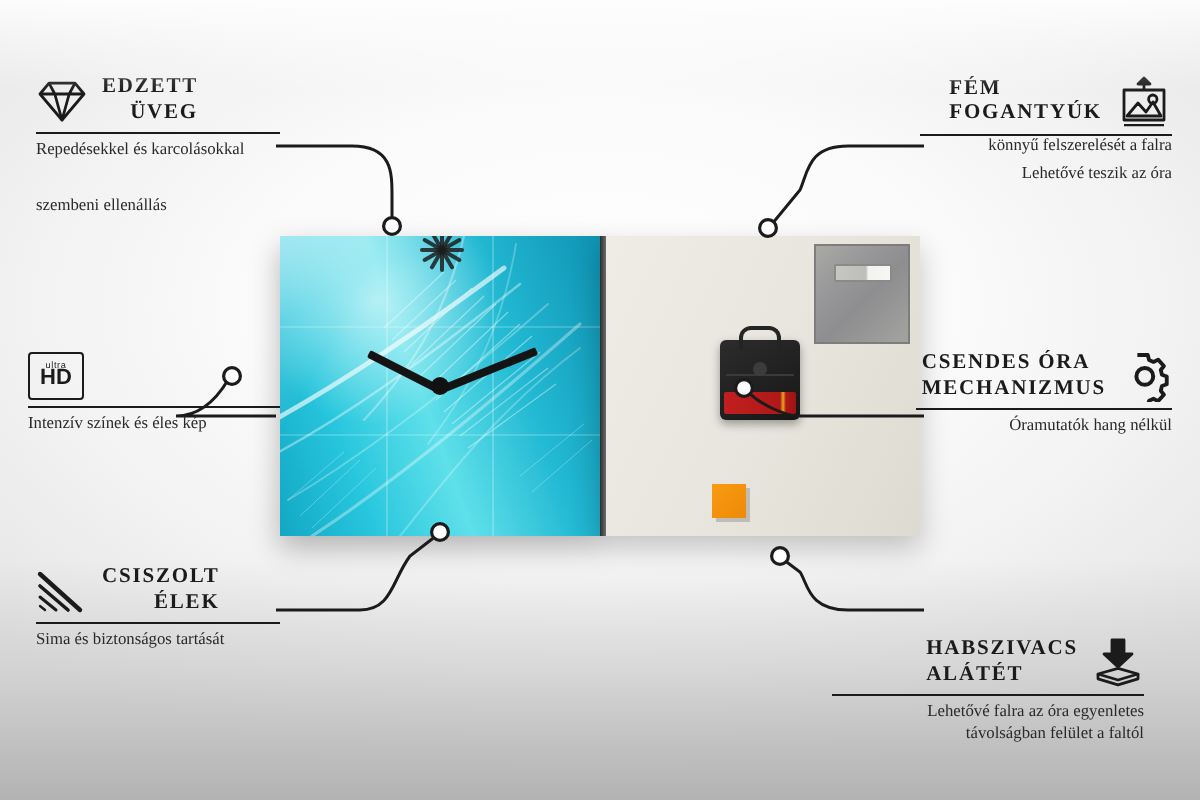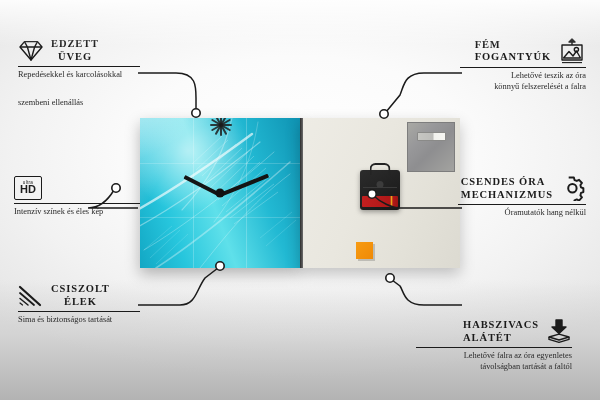--- a/index.html
+++ b/index.html
@@ -101,21 +101,21 @@
   .co-title{
     font-size:10.5px;letter-spacing:.9px;color:#1b1b1b;line-height:12.5px;
     font-family:"Liberation Serif", serif;font-weight:700;text-transform:uppercase;
   }
   .co-rule{height:1.4px;background:#1b1b1b;margin-top:3px;}
   .co-sub{
     font-size:8.4px;color:#2a2a2a;line-height:10.5px;margin-top:3px;
     font-family:"Liberation Serif", serif;
   }
   .left .co-head{justify-content:flex-start;}
-  .left .co-title{text-align:center;}
+  .left .co-title{text-align:right;}
   .left .co-sub{text-align:left;}
   .right .co-head{justify-content:flex-end;}
   .right .co-title{text-align:left;}
   .right .co-sub{text-align:right;}
 
   .ico{flex:0 0 auto;display:block;}
   .hdbox{
     width:26px;height:22px;border:1.6px solid #1b1b1b;border-radius:2px;
     display:flex;flex-direction:column;align-items:center;justify-content:center;line-height:1;
   }
@@ -283,22 +283,22 @@
           <path d="M11 4 L14 1 L17 4 Z" fill="#1b1b1b"></path>
           <path d="M14 4 L14 7"></path>
           <rect x="4" y="7" width="20" height="15"></rect>
           <path d="M5.5 20 L11 13.5 L15 18 L18.5 13 L22.5 20 Z"></path>
           <circle cx="18.4" cy="11.6" r="2.1"></circle>
           <path d="M4 24.6 H24" stroke-width="1.1"></path>
         </g>
       </svg>
     </div>
     <div class="co-rule"></div>
+    <div class="co-sub" style="margin-top:0">könnyű felszerelését a falra</div>
     <div class="co-sub">Lehetővé teszik az óra</div>
-    <div class="co-sub" style="margin-top:0">könnyű felszerelését a falra</div>
   </div>
 
   <div class="callout right" style="left:458px;top:176px;width:128px;">
     <div class="co-head">
       <div>
         <div class="co-title">CSENDES ÓRA</div>
         <div class="co-title">MECHANIZMUS</div>
       </div>
       <svg class="ico" width="26" height="25" viewBox="0 0 26 25">
         <g fill="none" stroke="#1b1b1b" stroke-width="2" stroke-linejoin="round">
@@ -320,16 +320,16 @@
       <svg class="ico" width="26" height="25" viewBox="0 0 26 25">
         <g fill="none" stroke="#1b1b1b" stroke-width="1.4" stroke-linejoin="round">
           <path d="M10 1 H16 V8 H20 L13 14.5 L6 8 H10 Z" fill="#1b1b1b"></path>
           <path d="M13 15.2 L23 18 L13 21 L3 18 Z"></path>
           <path d="M3 18 V20.4 L13 23.4 L23 20.4 V18"></path>
         </g>
       </svg>
     </div>
     <div class="co-rule"></div>
     <div class="co-sub">Lehetővé falra az óra egyenletes</div>
-    <div class="co-sub" style="margin-top:0">távolságban tartását a faltól</div>
+    <div class="co-sub" style="margin-top:0">távolságban felület a faltól</div>
   </div>
 
 </div>
 
 </body></html>

